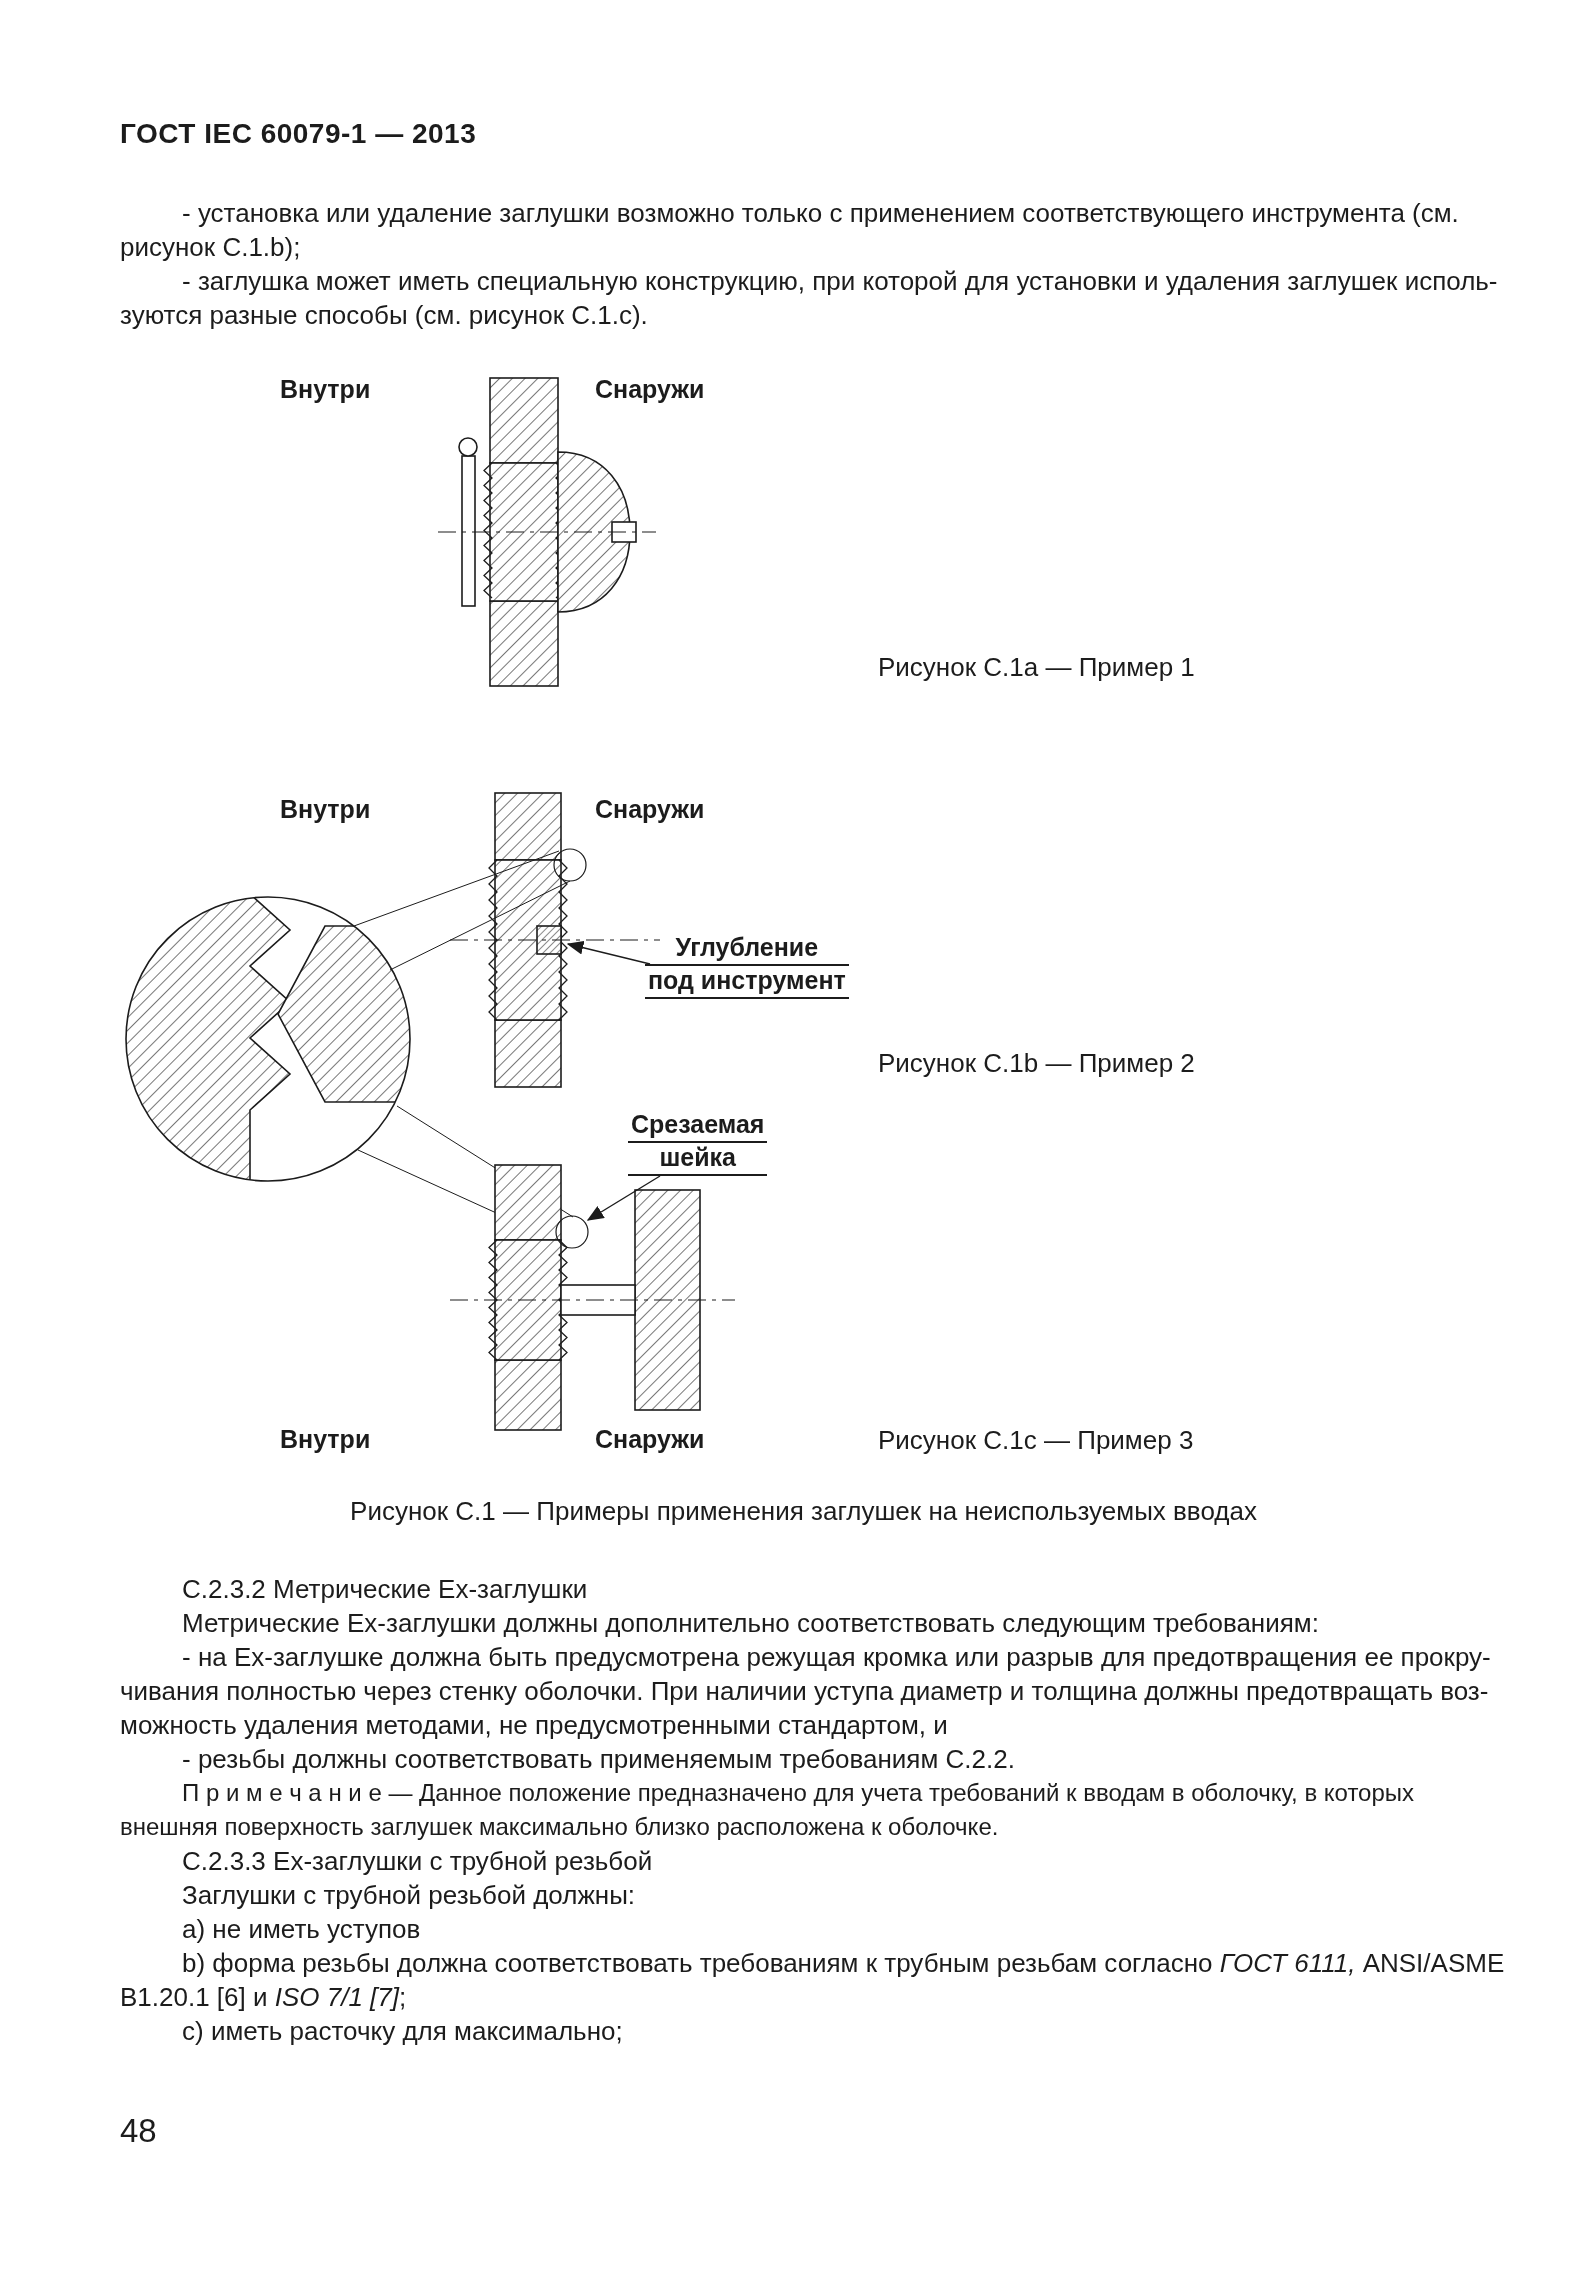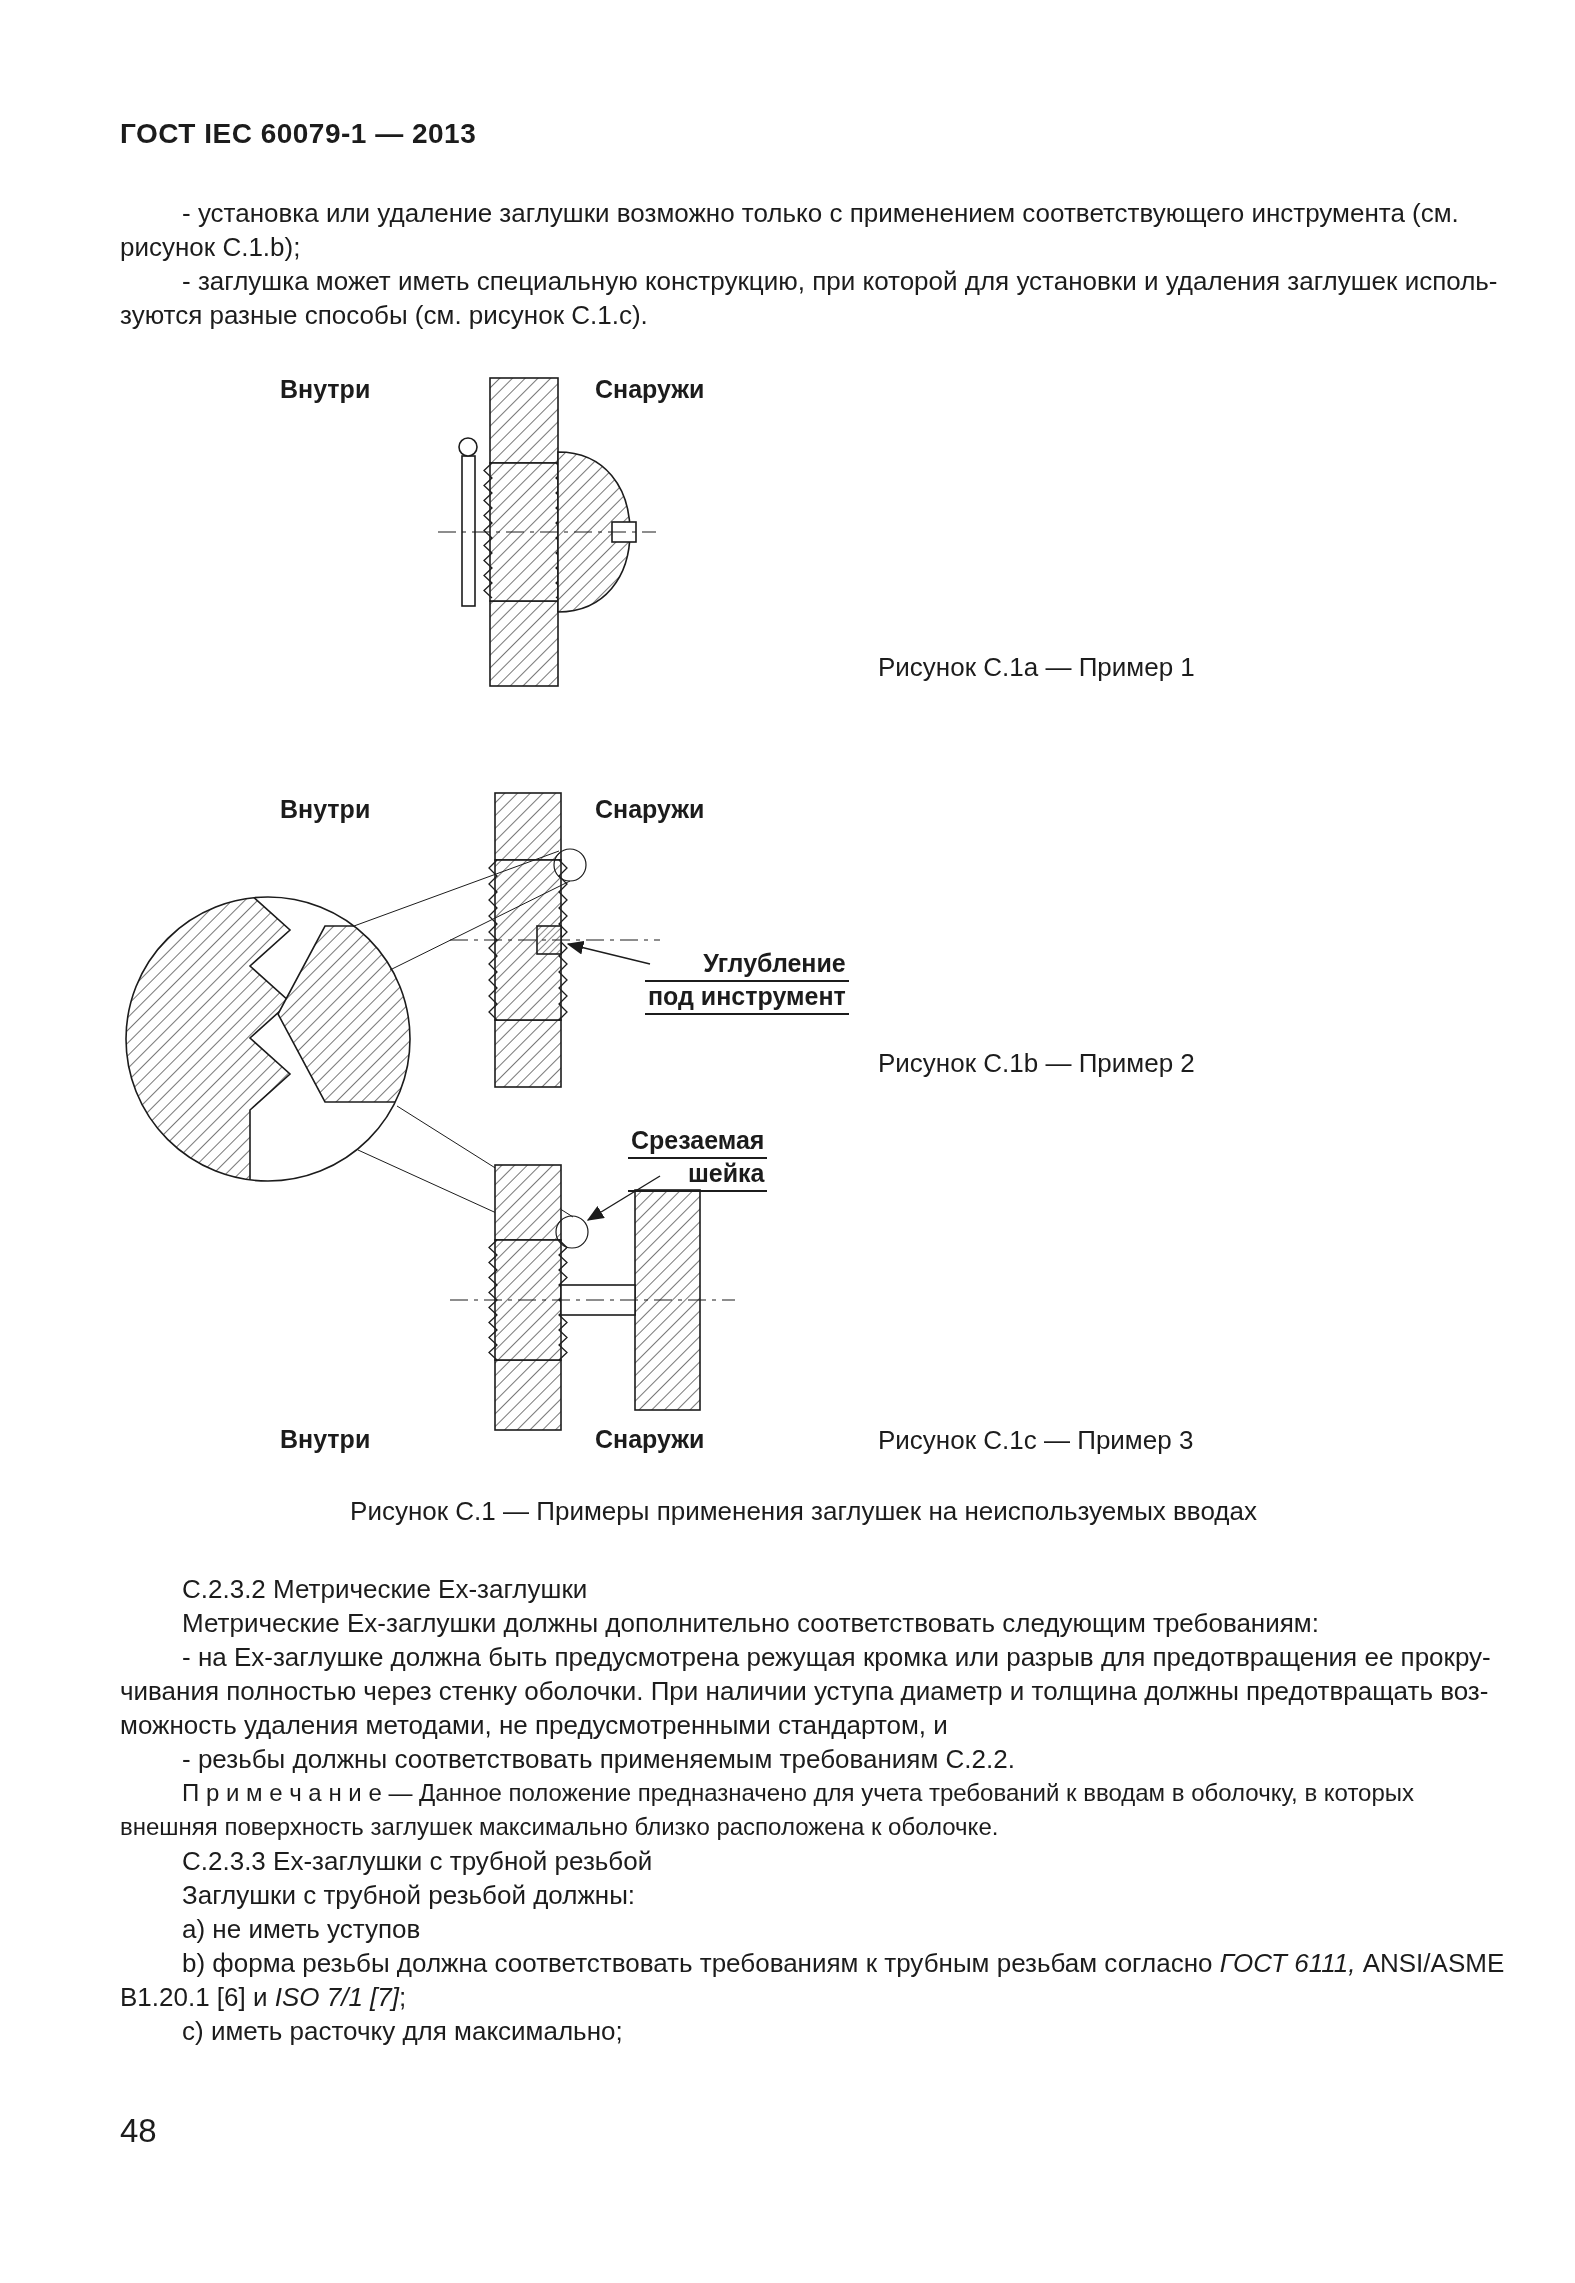--- a/index.html
+++ b/index.html
@@ -21,21 +21,21 @@
   .line{font-size:26px;line-height:34px;white-space:nowrap;}
   .indent{padding-left:62px;}
   .note{font-size:24px;}
   .fig-label{
     position:absolute;font-size:25px;font-weight:bold;white-space:nowrap;
   }
   .fig-caption{
     position:absolute;font-size:26px;white-space:nowrap;
   }
   .callout{
-    position:absolute;font-size:25px;font-weight:bold;text-align:right;white-space:nowrap;margin-top:16px;
+    position:absolute;font-size:25px;font-weight:bold;text-align:center;white-space:nowrap;
   }
   .callout .u{
     display:block;border-bottom:2px solid #1c1c1c;padding:0 3px 2px 3px;
   }
   .main-caption{
     position:absolute;left:16px;top:1496px;width:1575px;text-align:center;
     font-size:26px;
   }
   .drawing{position:absolute;left:100px;top:370px;width:1000px;height:1115px;}
   .page-number{position:absolute;left:120px;top:2112px;font-size:33px;}

